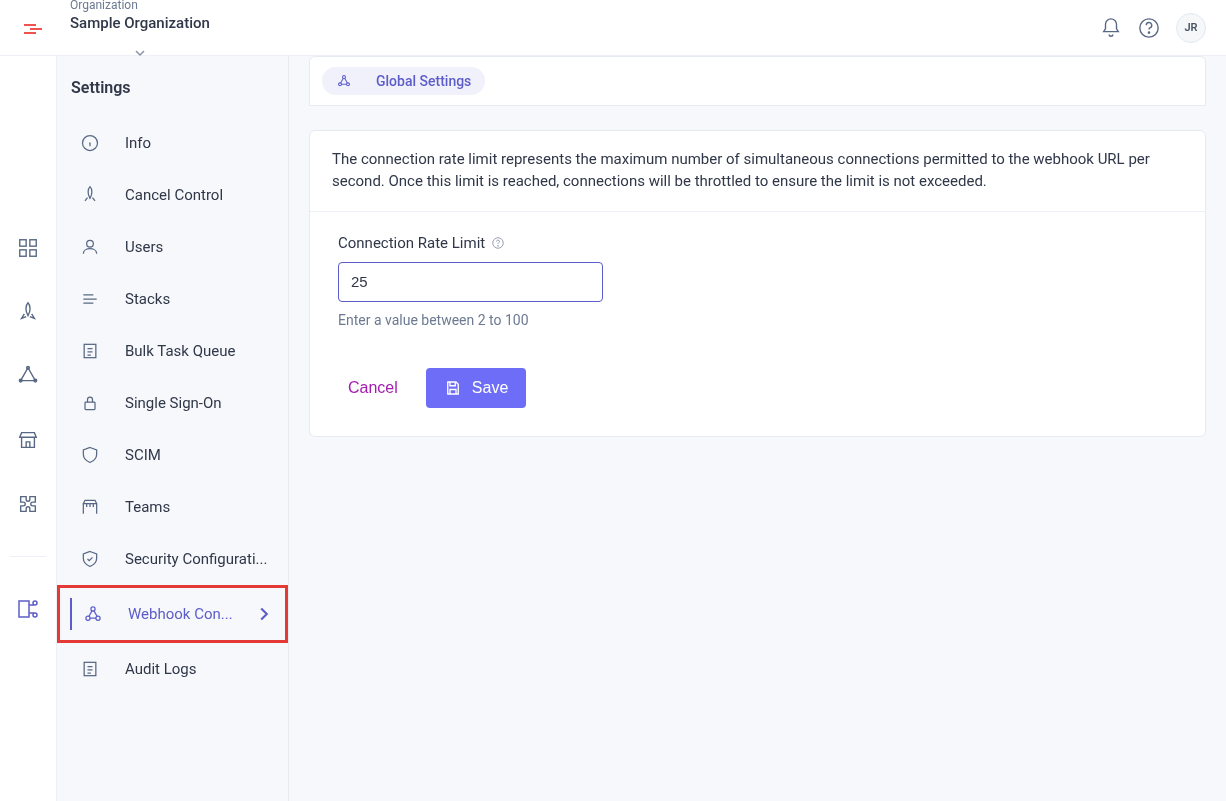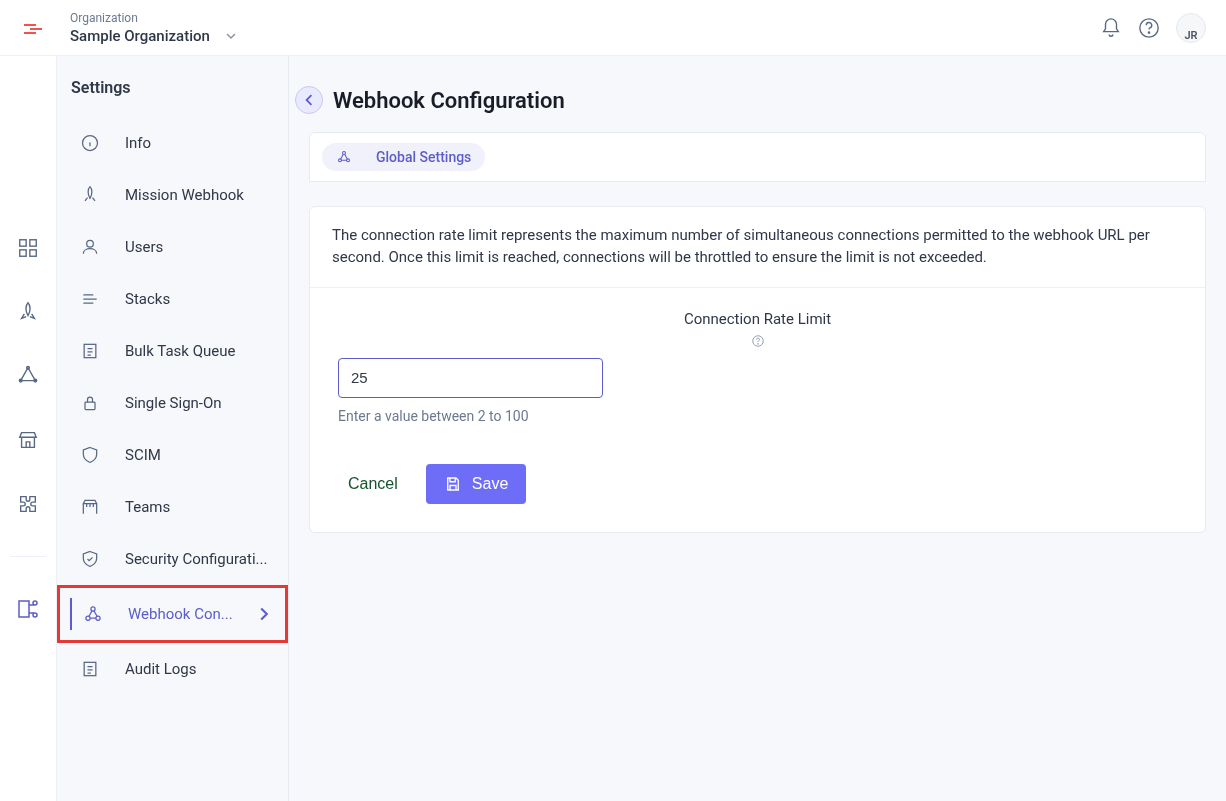--- a/index.html
+++ b/index.html
@@ -3,24 +3,24 @@
   <meta charset="utf-8">
   <style>
     * { box-sizing: border-box; margin: 0; padding: 0; }
     body { font-family: -apple-system, BlinkMacSystemFont, "Segoe UI", Roboto, Helvetica, Arial, sans-serif; background: #fff; width: 1226px; height: 801px; overflow: hidden; }
 
     
     .top-header { display: flex; align-items: center; height: 56px; border-bottom: 1px solid #edf1f7; padding: 0 20px 0 10px; }
     .brand-logo { width: 46px; display:flex; align-items:center; justify-content:center; }
     .org-block { display:flex; flex-direction:column; margin-left: 14px; }
     .org-label { font-size: 12px; color:#6c7a92; }
-    .org-name-row { display:flex; align-items:center; gap:16px; margin-top:2px; cursor:pointer; }
+    .org-name-row { display:flex; align-items:center; gap:16px; margin-top:2px; cursor:pointer;flex-direction:column; }
     .org-name { font-size: 15px; color:#2f3748; font-weight:500; }
     .top-right { margin-left:auto; display:flex; align-items:center; gap:16px; }
-    .circle-avatar { width:30px; height:30px; border-radius:50%; background:#f6f7f9; border:1px solid #e4e8ef; display:flex; align-items:flex-end; justify-content:center; font-size:11px; font-weight:600; color:#4a5568; }
+    .circle-avatar { width:30px; height:30px; border-radius:50%; background:#f6f7f9; border:1px solid #e4e8ef; display:flex; align-items:center; justify-content:center; font-size:11px; font-weight:600; color:#4a5568; }
 
     
     .layout { display:flex; height: 745px; }
 
     
     .icon-rail { width:56px; background:#fff; display:flex; flex-direction:column; align-items:center; padding-top:180px; gap:40px; }
     .rail-icon { width:24px; height:24px; color:#586884; display:flex; align-items:center; justify-content:center; }
     .rail-icon.active { color:#5d5dc9; }
     .rail-sep { width:36px; border-top:1px solid #edf1f7; }
 
@@ -41,25 +41,25 @@
     .page-head { display:flex; align-items:center; gap:10px; padding: 30px 0 18px 0; margin-left:-14px;}
     .back-btn { width:28px; height:28px; border-radius:50%; background:#e9eaff; border:1px solid #c7c9ed; display:flex; align-items:center; justify-content:center; cursor:pointer; color:#5d5dc9; }
     .page-title { font-size:22px; font-weight:600; color:#1a1d28; }
 
     .pill-bar { background:#fff; border:1px solid #e6eaf1; border-radius:6px 6px 0 0; padding:10px 12px; }
     .pill { display:inline-flex; align-items:center; gap:24px; background:#f1f1fb; border-radius:16px; padding:6px 14px; color:#5d5dc9; font-size:14px; font-weight:500; }
 
     .card { background:#fff; border:1px solid #e6eaf1; border-radius:6px; margin-top:24px; padding:0; }
     .desc { padding:18px 22px; color:#2f3748; font-size:15px; line-height:1.45; border-bottom:1px solid #edf1f7; }
     .form-body { padding:22px 28px 28px 28px; }
-    .field-label-row { display:flex; align-items:center; gap:6px; font-size:15px; color:#2f3748; margin-bottom:10px;flex-direction:column; }
+    .field-label-row { display:flex; align-items:center; gap:6px; font-size:15px; color:#2f3748; margin-bottom:10px; }
     .text-input { width:265px; height:40px; border:1px solid #5d5dc9; border-radius:4px; padding:0 12px; font-size:15px; color:#2f3748; outline:none; }
     .help-text { font-size:14px; color:#6c7a92; margin-top:10px; }
     .btn-row { display:flex; align-items:center; gap:28px; margin-top:40px; padding-left:10px;}
-    .btn-cancel { background:none; border:none; color:#14532d; font-size:16px; font-weight:500; cursor:pointer; }
+    .btn-cancel { background:none; border:none; color:#a21caf; font-size:16px; font-weight:500; cursor:pointer; }
     .btn-save { display:inline-flex; align-items:center; gap:10px; background:#6d6df7; color:#fff; border:none; border-radius:4px; height:40px; padding:0 18px; font-size:16px; font-weight:500; cursor:pointer; }
 
     svg { display:block; }
   </style>
 </head>
 <body>
 
 <div class="top-header">
   <div class="brand-logo">
     <svg width="24" height="24" viewBox="0 0 24 24">
@@ -158,21 +158,21 @@
       </div>
 
 
       <div class="nav-item">
         <span class="icon">
             <svg width="20" height="20" viewBox="0 0 24 24" fill="none" stroke="currentColor" stroke-width="1.5">
               <path d="M12 2c3 3 3 9 0 14-3-5-3-11 0-14z"></path>
               <path d="M9 15l-3 4M15 15l3 4"></path>
             </svg>
           </span>
-        <span class="label">Mission Webhook</span>
+        <span class="label">Cancel Control</span>
       </div>
 
       <div class="nav-item">
         <span class="icon">
             <svg width="20" height="20" viewBox="0 0 24 24" fill="none" stroke="currentColor" stroke-width="1.5">
               <circle cx="12" cy="8" r="4"></circle>
               <path d="M4 20c0-4 4-6 8-6s8 2 8 6"></path>
             </svg>
           </span>
         <span class="label">Users</span>
@@ -261,28 +261,20 @@
               <path d="M9 9h6M9 13h6M9 17h4"></path>
             </svg>
           </span>
         <span class="label">Audit Logs</span>
       </div>
 
     </div>
   </div>
 
   <div class="main">
-    <div class="page-head">
-      <div class="back-btn">
-        <svg width="12" height="12" viewBox="0 0 10 10">
-            <path d="M7 1 L3 5 L7 9" fill="none" stroke="currentColor" stroke-width="1.5"></path>
-          </svg>
-      </div>
-      <div class="page-title">Webhook Configuration</div>
-    </div>
 
     <div class="pill-bar">
       <div class="pill">
         <svg width="16" height="16" viewBox="0 0 24 24" fill="none" stroke="currentColor" stroke-width="1.6">
             <circle cx="12" cy="6" r="2.2"></circle>
             <circle cx="6" cy="17" r="2.2"></circle>
             <circle cx="18" cy="17" r="2.2"></circle>
             <path d="M11 8l-4 7M13 8l4 7M8 17h8"></path>
           </svg>
         <span>Global Settings</span>

